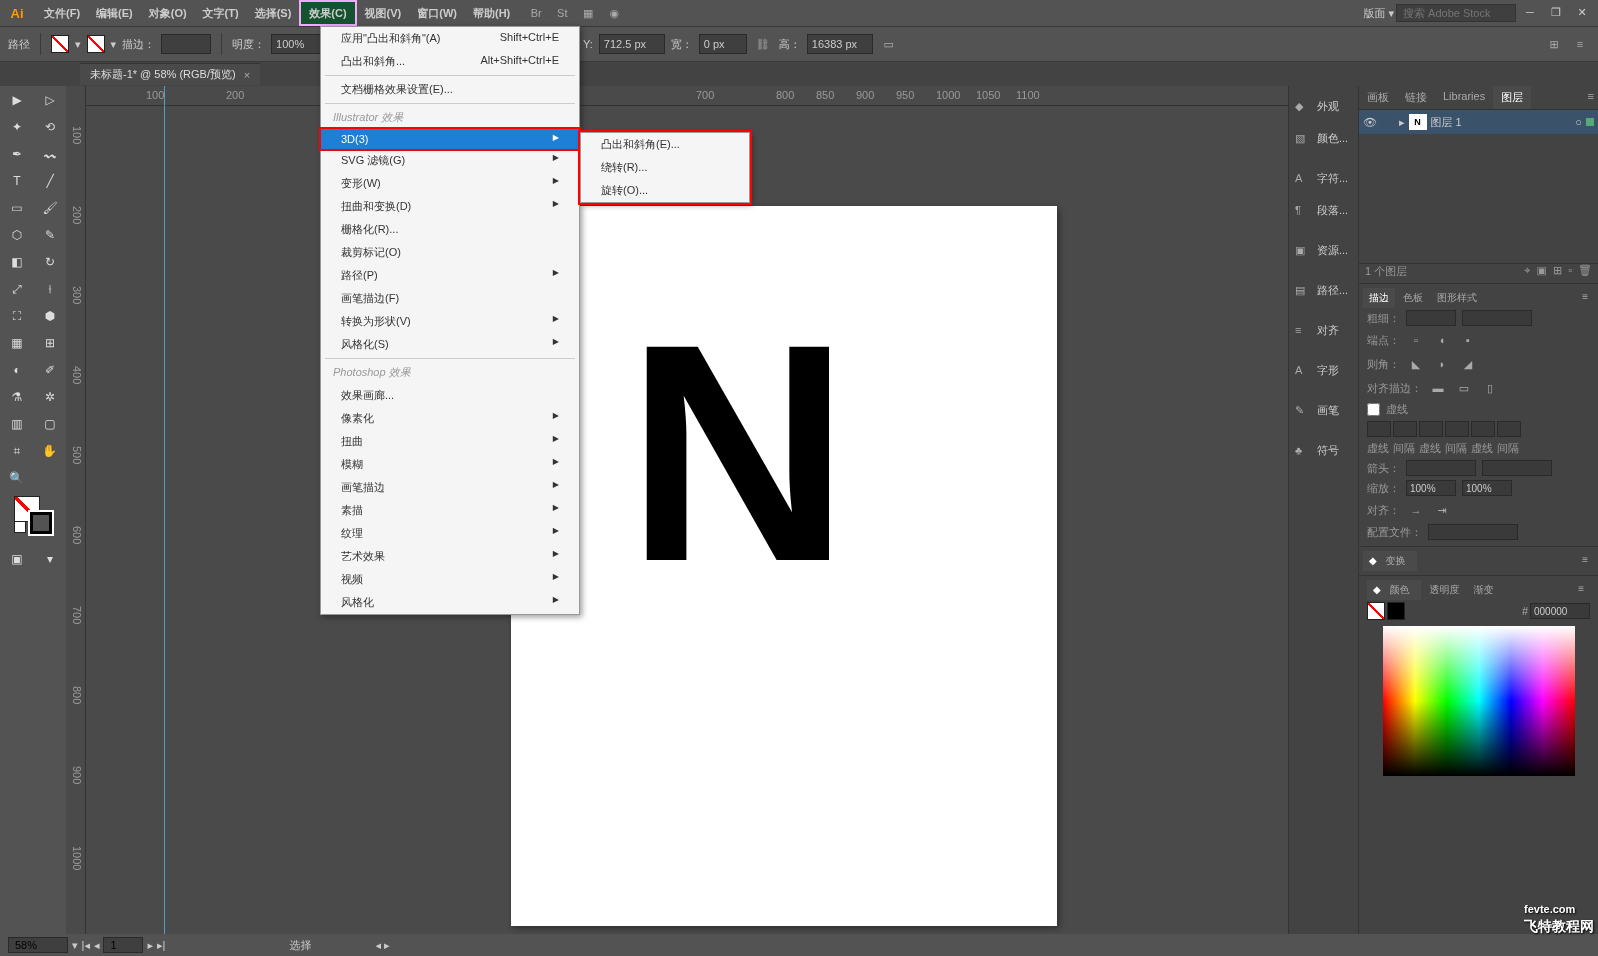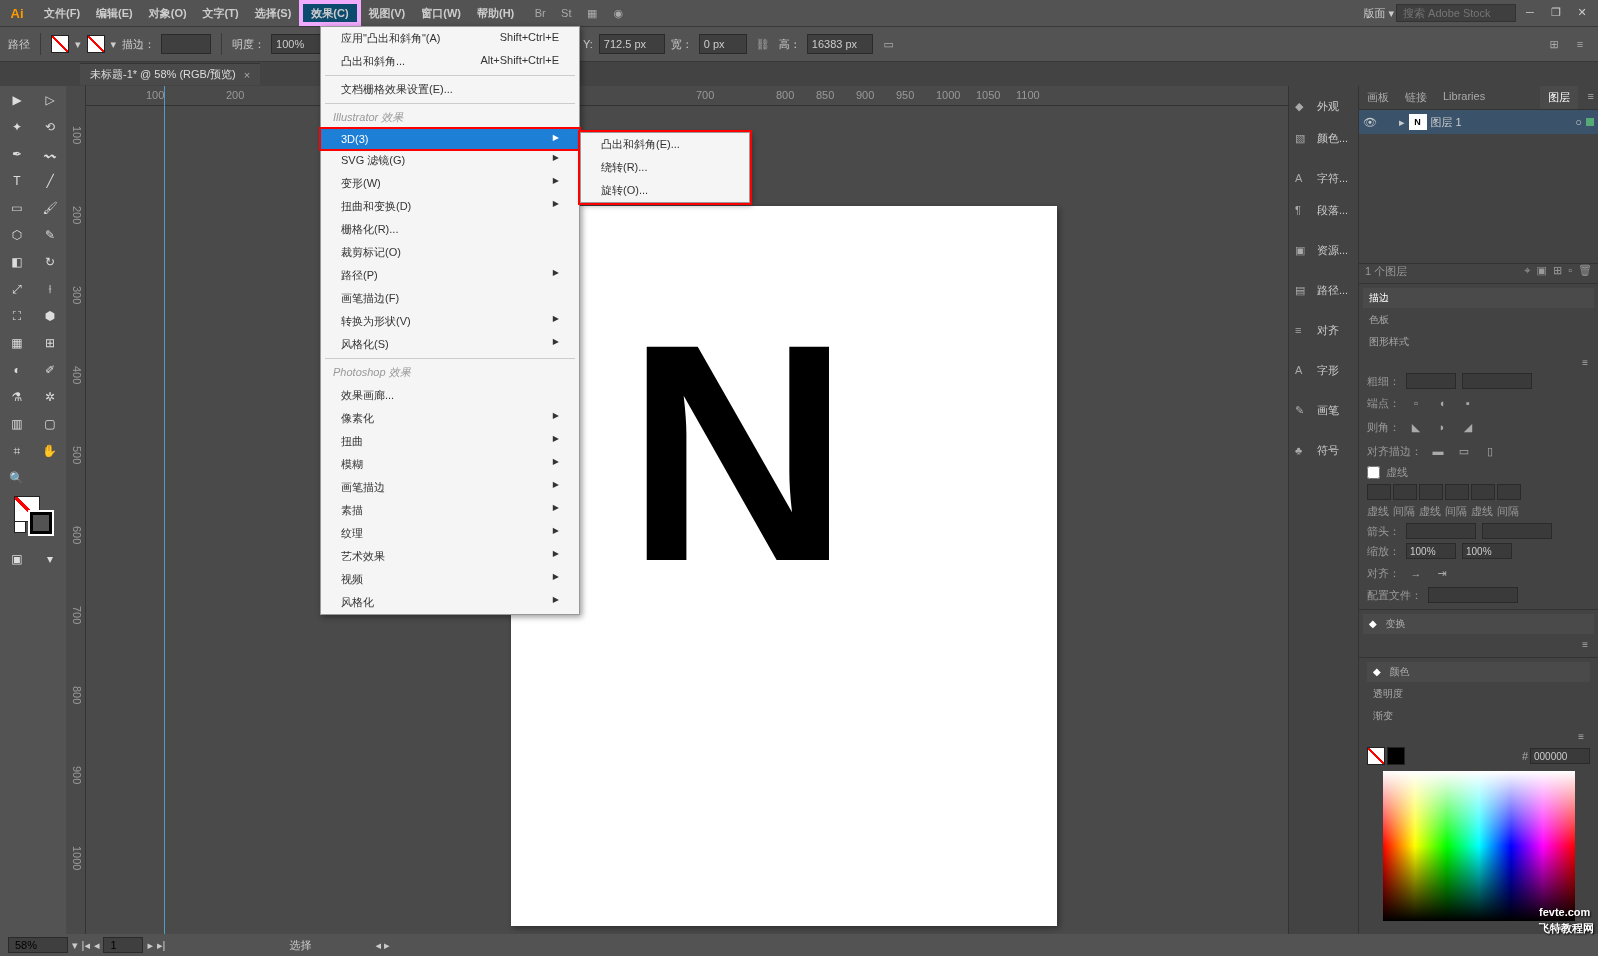--- a/index.html
+++ b/index.html
@@ -1,21 +1,21 @@
 <!DOCTYPE html>
 <html><head>
 <meta charset="utf-8">
 <style>
 * { margin:0; padding:0; box-sizing:border-box; font-family:"Microsoft YaHei",Arial,sans-serif; font-size:11px; }
 body { background:#4a4a4a; overflow:hidden; width:1598px; height:956px; position:relative; }
 
 .menubar { height:26px; background:#535353; display:flex; align-items:center; padding:0 4px; }
 .logo { width:26px; height:26px; display:flex; align-items:center; justify-content:center; color:#ff9a00; font-weight:bold; font-size:13px; margin-right:6px; }
 .menu-item { color:#ccc; padding:0 8px; height:26px; display:flex; align-items:center; cursor:pointer;font-weight:bold; }
-.menu-item.active { background:#0c4a6e; border:4px solid #f0abfc; }
+.menu-item.active { background:#14532d; border:2px solid #f0abfc; }
 .winctl { margin-left:auto; display:flex; gap:2px; align-items:center; }
 .search-stock { background:#3f3f3f; border:1px solid #333; color:#888; padding:2px 6px; width:120px; height:18px; }
 .wbtn { width:24px; height:18px; color:#ccc; text-align:center; line-height:16px; cursor:pointer; }
 .tb-icons { display:flex; gap:10px; margin-left:10px; align-items:center; }
 .tb-icons span { color:#aaa; width:16px; height:16px; display:inline-flex; align-items:center; justify-content:center; }
 
 .controlbar { height:36px; background:#535353; display:flex; align-items:center; padding:0 8px; gap:6px; border-top:1px solid #383838; border-bottom:1px solid #383838; }
 .cb-label { color:#ccc; }
 .swatch { width:18px; height:18px; background:#fff; border:1px solid #222; position:relative; }
 .swatch.diag::after { content:""; position:absolute; left:0; top:0; right:0; bottom:0; background:linear-gradient(to top right,transparent 45%,red 45%,red 55%,transparent 55%); }
@@ -61,42 +61,42 @@
 .submenu { position:absolute; top:132px; left:580px; width:170px; background:#f5f5f5; border:1px solid #999; box-shadow:2px 2px 6px rgba(0,0,0,.4); z-index:101; outline:2px solid red; }
 
 .sidepanel { width:70px; background:#434343; border-left:1px solid #333; padding-top:4px; }
 .sp-row { height:32px; display:flex; align-items:center; color:#ccc; padding:0 6px; gap:6px; cursor:pointer; }
 .sp-ic { width:16px; color:#aaa; }
 .sp-sep { height:8px; }
 
 .rightpanel { width:240px; background:#434343; border-left:1px solid #333; display:flex; flex-direction:column; }
 .panel-tabs { display:flex; height:24px; border-bottom:1px solid #333; }
 .panel-tabs span { color:#aaa; padding:4px 8px; cursor:pointer; }
-.panel-tabs span.active { color:#fff; background:#4a4a4a;margin-left:47px; }
+.panel-tabs span.active { color:#fff; background:#4a4a4a; }
 .layer-row { height:24px; display:flex; align-items:center; padding:0 4px; gap:4px; color:#ccc; background:#3a536b; }
 .layer-thumb { width:18px; height:16px; background:#fff; color:#000; font-size:9px; font-weight:bold; text-align:center; line-height:16px; }
 .panel-foot { height:20px; border-top:1px solid #333; display:flex; align-items:flex-start; padding:0 6px; color:#999; font-size:10px;margin-top:19px; }
 .panel-foot .ic { margin-left:auto; display:flex; gap:6px; }
 
 .panel-section { border-top:1px solid #333; padding:4px 0; }
-.ps-tabs { display:flex; padding:0 4px; gap:2px;flex-direction:column; }
+.ps-tabs { display:flex; padding:0 4px; gap:2px; }
 .ps-tabs span { color:#aaa; padding:3px 6px; font-size:10px; }
 .ps-tabs span.active { color:#fff; background:#4a4a4a; }
 .ps-row { display:flex; align-items:center; padding:2px 8px; gap:6px; color:#999; font-size:10px; }
 .ps-field { background:#3a3a3a; border:1px solid #2a2a2a; color:#ccc; width:50px; height:16px; padding:0 3px; font-size:10px; }
 .ps-drop { background:#3a3a3a; border:1px solid #2a2a2a; width:70px; height:16px; }
 
 .color-panel { padding:4px; }
 .color-sw-row { display:flex; gap:2px; align-items:center; padding:2px 4px; }
 .spectrum { width:192px; height:150px; margin:4px auto; background:linear-gradient(to bottom,rgba(255,255,255,1) 0%,rgba(255,255,255,0) 50%,rgba(0,0,0,0) 50%,rgba(0,0,0,1) 100%),linear-gradient(to right,#ff0000,#ffff00,#00ff00,#00ffff,#0000ff,#ff00ff,#ff0000); }
 
 .statusbar { position:absolute; bottom:0; left:0; right:0; height:22px; background:#535353; display:flex; align-items:center; padding:0 8px; color:#ccc; gap:4px; }
 .sb-field { background:#3f3f3f; border:1px solid #2a2a2a; padding:1px 6px; width:60px; }
 .watermark { position:absolute; right:4px; bottom:20px; color:#fff; font-size:18px; font-weight:bold; text-shadow:1px 1px 2px #000; z-index:200; }
-.watermark small { display:block; font-size:11px; text-align:left;font-family:Liberation Serif, serif; }
+.watermark small { display:block; font-size:14px; text-align:left;font-family:Liberation Serif, serif; }
 </style>
 </head>
 <body>
 
 <div class="menubar">
   <div class="logo">Ai</div>
   <div class="menu-item">文件(F)</div>
   <div class="menu-item">编辑(E)</div>
   <div class="menu-item">对象(O)</div>
   <div class="menu-item">文字(T)</div>

